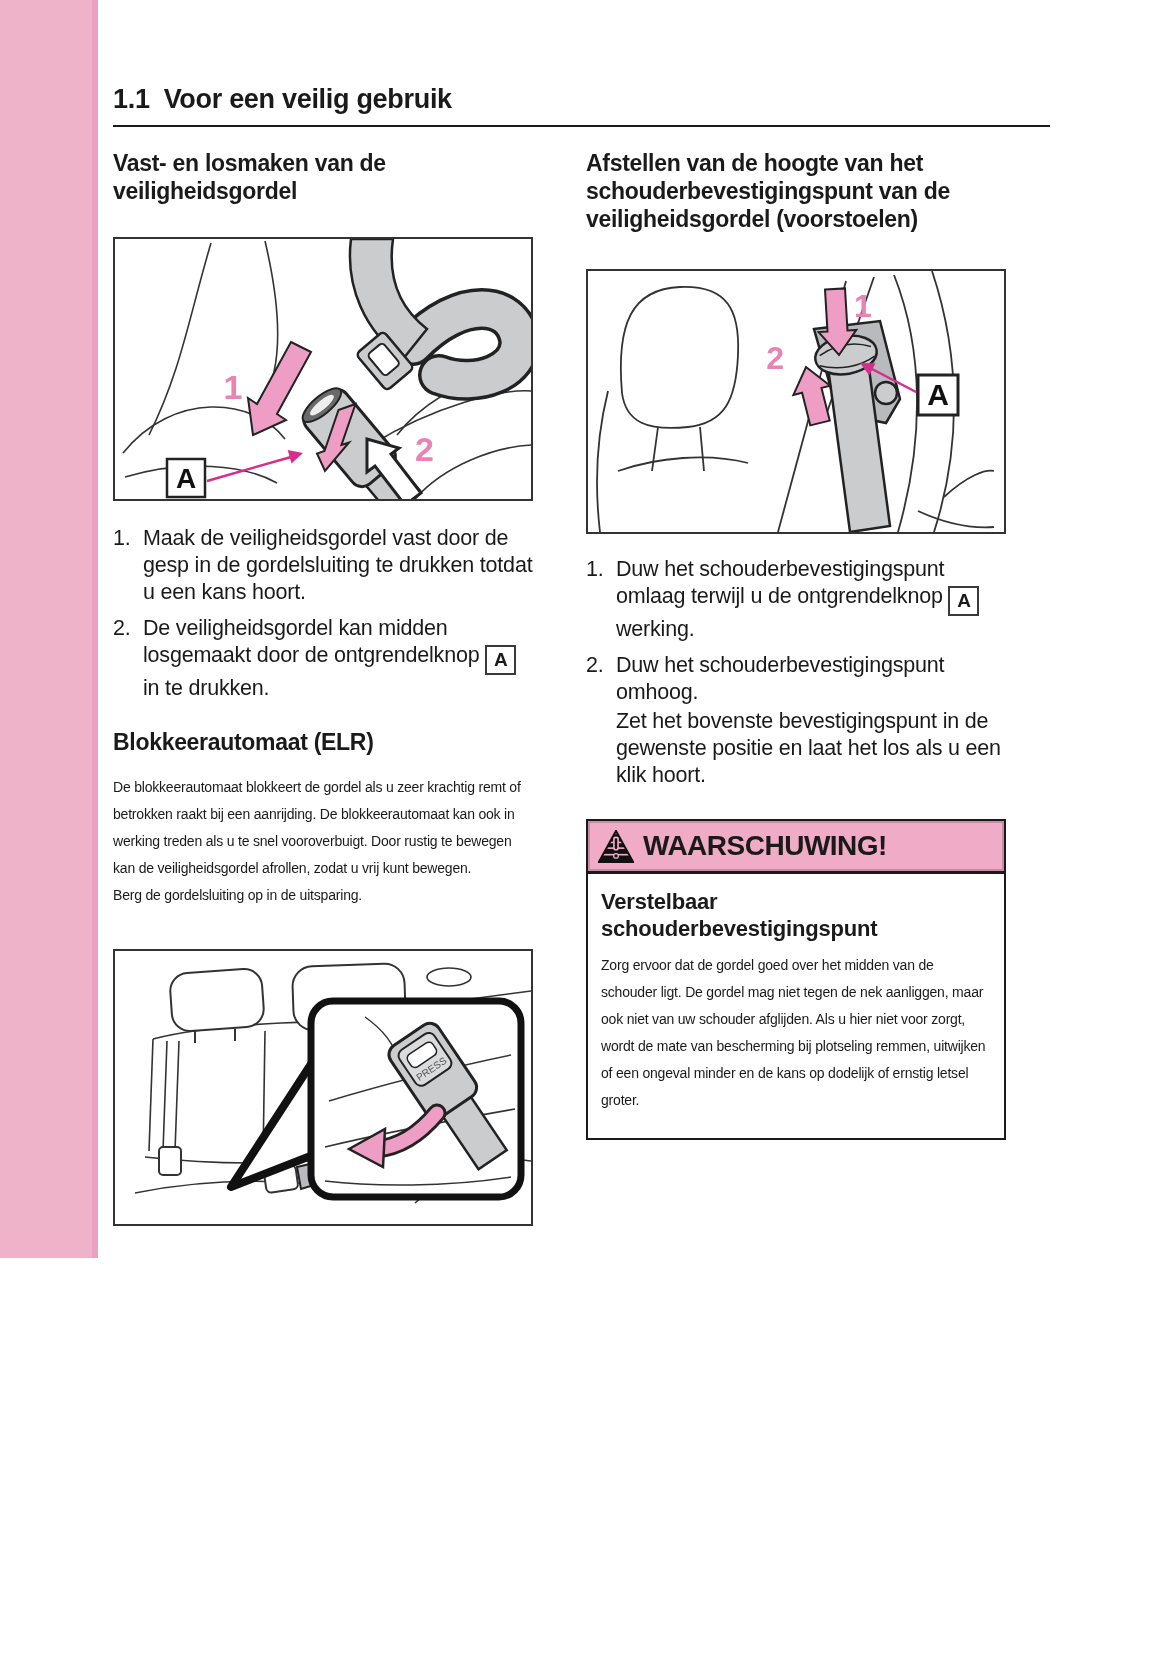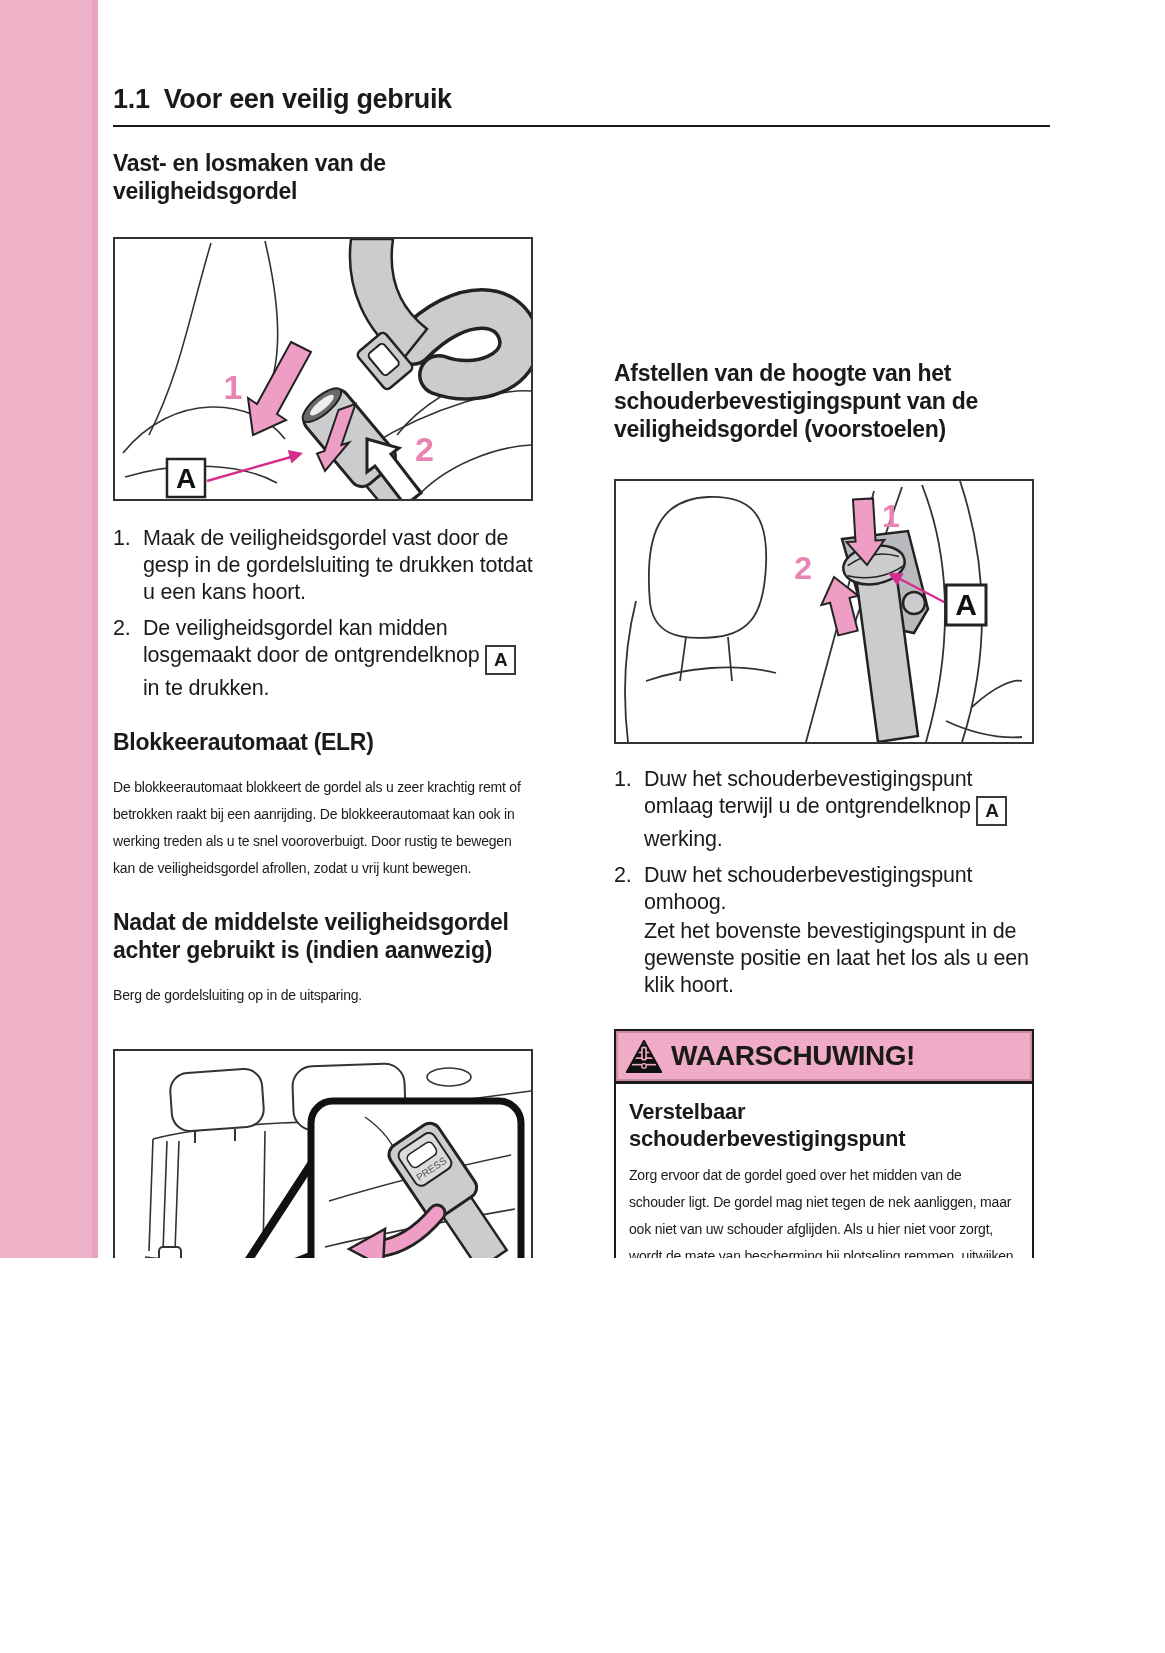--- a/index.html
+++ b/index.html
@@ -5,21 +5,21 @@
   html,body{margin:0;padding:0;background:#ffffff;}
   .page{
     position:relative;width:1165px;height:1258px;background:#ffffff;
     font-family:"Liberation Sans","DejaVu Sans",sans-serif;color:#1a1a1a;overflow:hidden;
   }
   .sideband{position:absolute;left:0;top:0;bottom:0;width:92px;background:#eeb3c8;border-right:6px solid #e9a2bf;}
   .content{position:absolute;left:113px;top:84px;width:937px;}
   .section-title{font-size:27px;font-weight:bold;letter-spacing:-0.3px;margin:0 0 10px 0;}
   .section-title .num{margin-right:14px;}
   .rule{border-bottom:2px solid #1a1a1a;width:100%;margin-bottom:22px;}
-  .cols{display:flex;gap:81px;align-items:flex-end;}
+  .cols{display:flex;gap:53px;}
   .col{width:420px;}
   .col-heading{font-size:23px;line-height:28px;font-weight:bold;letter-spacing:-0.3px;margin:0;}
   .figframe{border:2px solid #333;margin:32px 0 24px 0;background:#fff;}
   .figframe svg{display:block;}
   .steps{margin:0;}
   .step{display:flex;font-size:21.5px;line-height:27px;letter-spacing:-0.2px;margin:0 0 9px 0;}
   .step .num{flex:none;width:30px;}
   .step .txt{flex:1;}
   .substep{font-size:21.5px;line-height:27px;letter-spacing:-0.2px;margin:2px 0 0 30px;}
   .abadge{
@@ -111,21 +111,20 @@
           <div class="step">
             <span class="num">2.</span>
             <span class="txt"><span>De veiligheidsgordel kan midden losgemaakt door de ontgrendelknop</span>
               <span class="abadge">A</span><span>in te drukken.</span></span>
           </div>
         </div>
 
         <h3 class="subhead">Blokkeerautomaat (ELR)</h3>
         <p class="body-text">De blokkeerautomaat blokkeert de gordel als u zeer krachtig remt of betrokken raakt bij een aanrijding. De blokkeerautomaat kan ook in werking treden als u te snel vooroverbuigt. Door rustig te bewegen kan de veiligheidsgordel afrollen, zodat u vrij kunt bewegen.</p>
 
-        <h3 class="subhead">Nadat de middelste veiligheidsgordel achter gebruikt is (indien aanwezig)</h3>
         <p class="body-text">Berg de gordelsluiting op in de uitsparing.</p>
 
         <div class="figframe" style="margin-top:40px;">
           <svg width="416" height="273" viewBox="0 0 416 273">
             <g fill="none" stroke="#333" stroke-width="1.6">
               <path d="M250,62 L416,40"></path>
               <ellipse cx="334" cy="26" rx="22" ry="9"></ellipse>
               <path d="M38,88 C100,72 230,66 302,74"></path>
               <path d="M38,88 L34,200"></path>
               <path d="M30,206 C120,216 200,212 260,202"></path>

